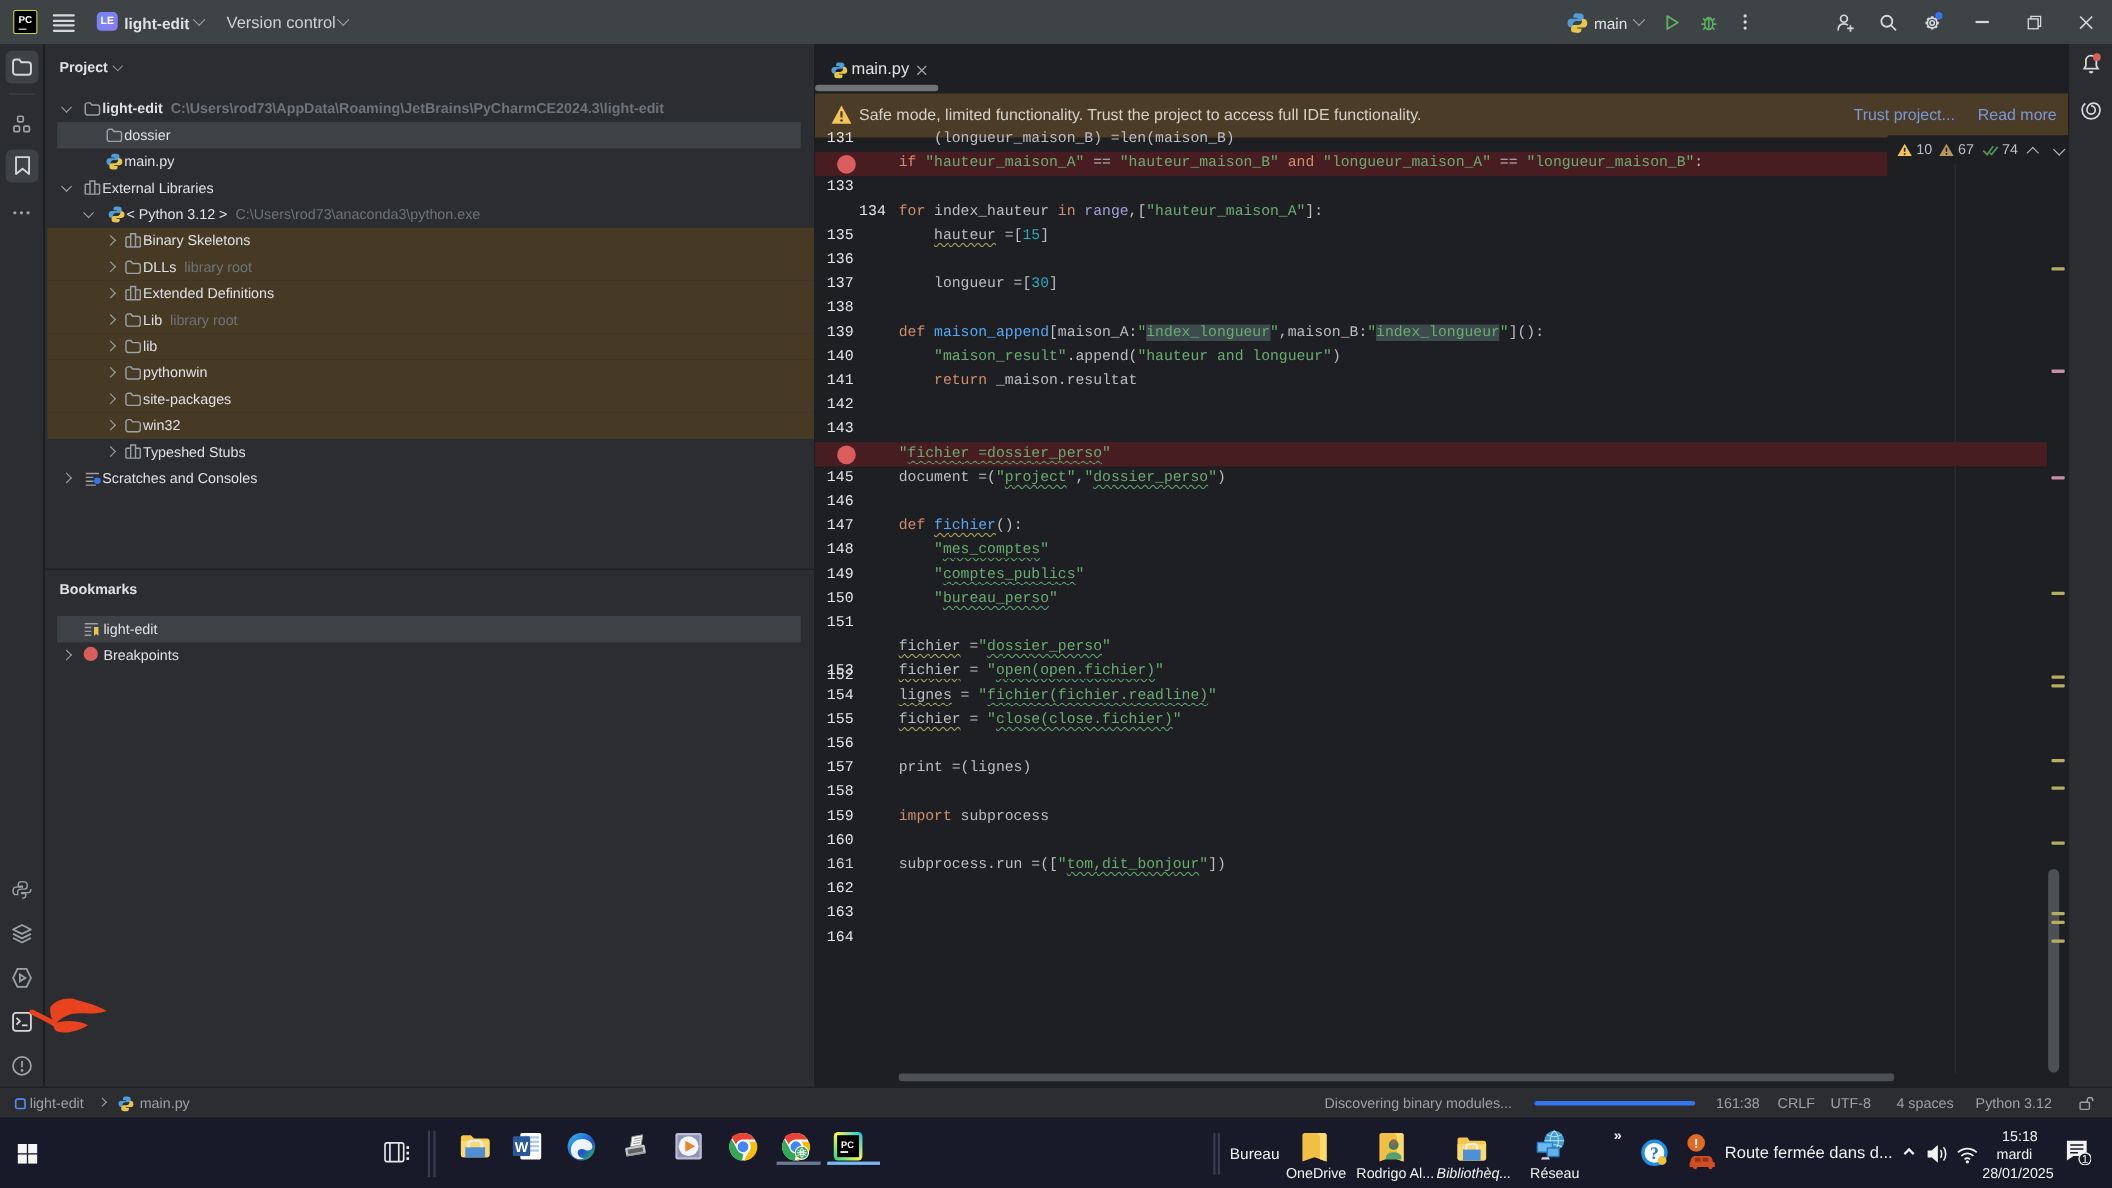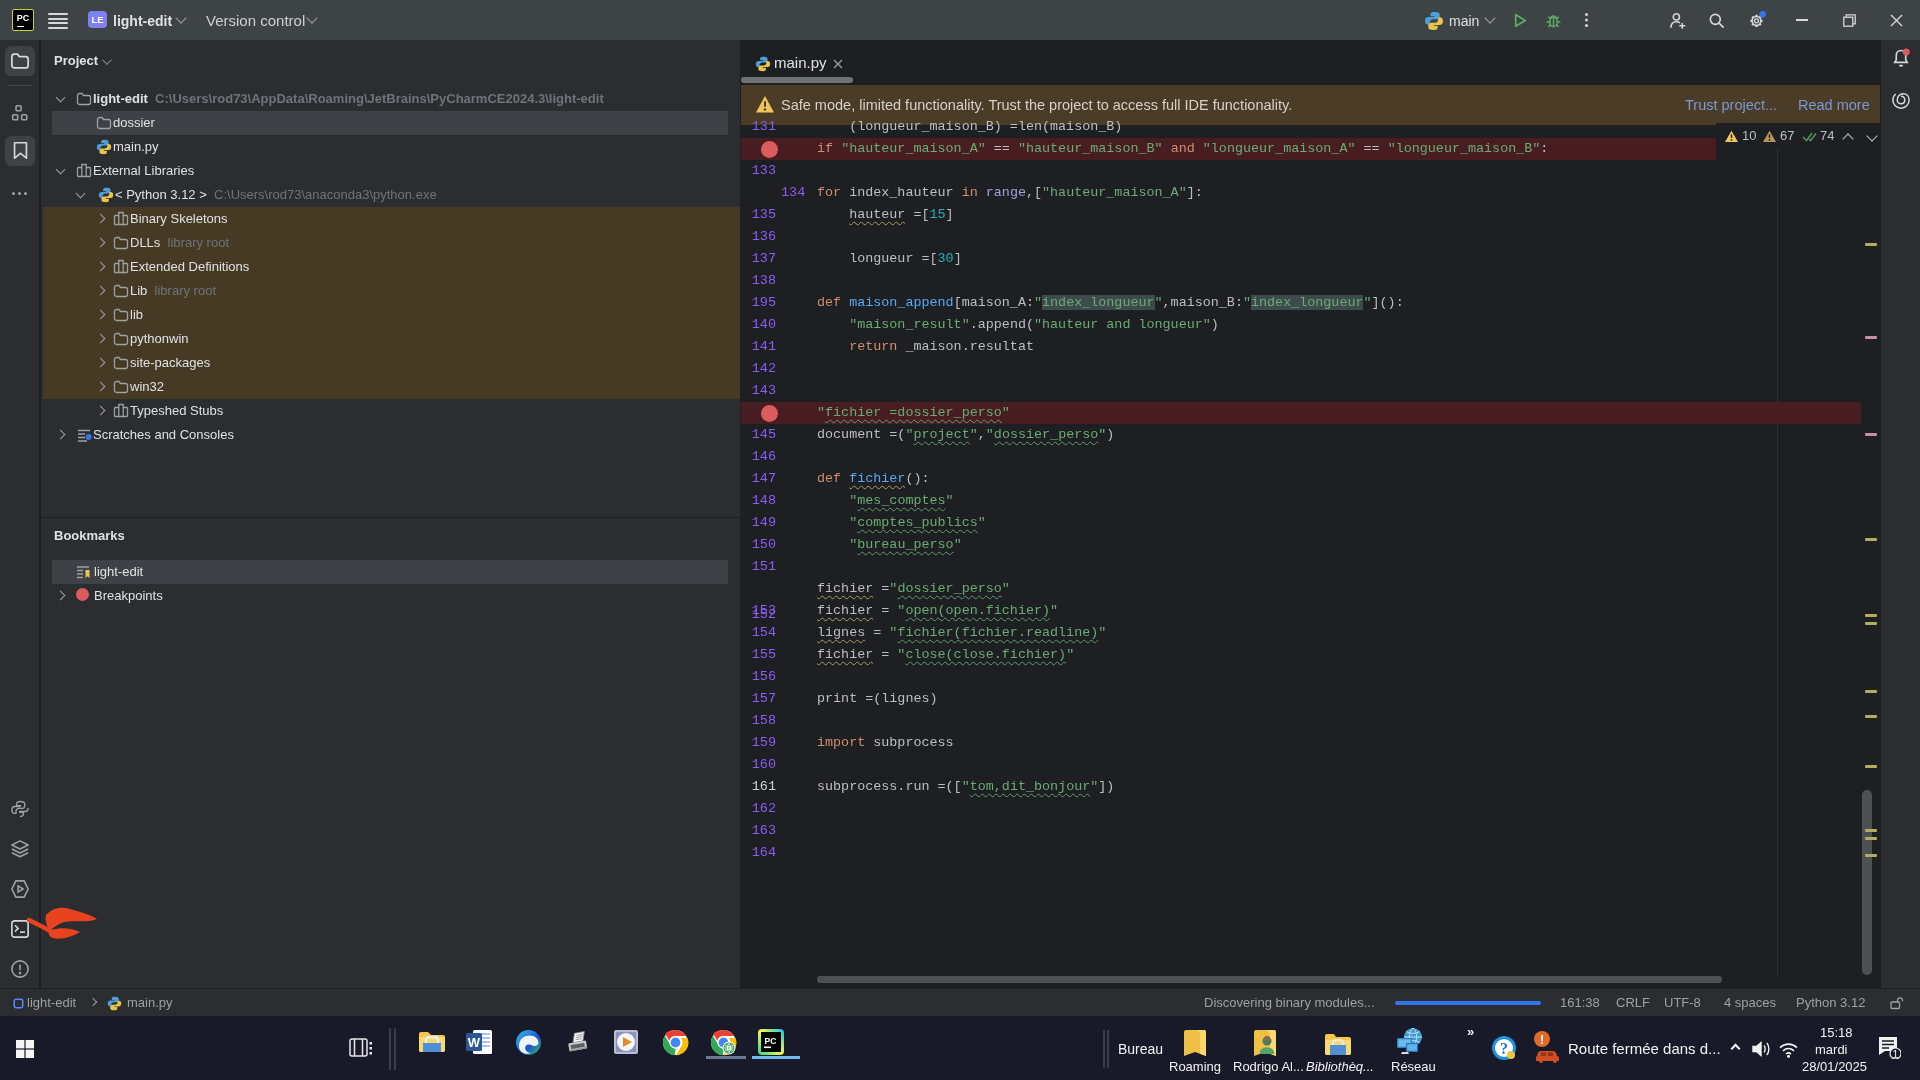--- a/index.html
+++ b/index.html
@@ -33,21 +33,21 @@
 .tchev.closed { transform:rotate(-45deg); }
 
 
 #editor { position:absolute; left:741px; top:40px; width:1139px; height:948px; background:#1e1f22; }
 #tabunderline { position:absolute; left:0; top:37px; width:112px; height:6px; background:#6e7277; border-radius:3px; }
 #banner { position:absolute; left:0; top:45px; width:1139px; height:40px; background:#4a3c26; }
 #banner .txt { position:absolute; left:40px; top:12px; color:#d6d2ca; font-size:14.5px; }
 .blink { color:#7b97d6 !important; }
 #code { position:absolute; left:0; top:76px; width:1139px; height:872px; font-family:"Liberation Mono", monospace; font-size:13.4px; }
 .cl { position:absolute; left:76px; white-space:pre; color:#bcbec4; height:22px; line-height:22px; }
-.ln { position:absolute; width:35px; text-align:right; color:#8b5cf6; font-size:13.5px; line-height:22px; font-family:"Liberation Mono", monospace; }
+.ln { position:absolute; width:35px; text-align:right; color:#e5e5e5; font-size:13.5px; line-height:22px; font-family:"Liberation Mono", monospace; }
 .bpline { position:absolute; left:0; width:1120px; height:22px; background:#481d21; }
 .bp { position:absolute; width:17px; height:17px; border-radius:50%; background:#db5c5c; }
 .kw { color:#cf8e6d; }
 .st { color:#6aab73; }
 .nm { color:#2aacb8; }
 .fn { color:#56a8f5; }
 .bi { color:#a3a0dd; }
 .wvy { text-decoration:underline wavy #a69e5e 1px; text-underline-offset:3px; }
 .wvg { text-decoration:underline wavy #5c9c6e 1px; text-underline-offset:3px; }
 .idhl { background:#3d4b4c; }
@@ -338,21 +338,21 @@
       <div class="ln" style="left:0px;top:44px;">133</div>
       <div class="ln" style="left:0px;top:66px;padding-left:40px;">134</div>
       <div class="cl" style="top:66px"><span class="kw">for</span> index_hauteur <span class="kw">in</span> <span class="bi">range</span>,[<span class="st">"hauteur_maison_A"</span>]:</div>
       <div class="ln" style="left:0px;top:88px;">135</div>
       <div class="cl" style="top:88px">    <span class="wvy">hauteur</span> =[<span class="nm">15</span>]</div>
       <div class="ln" style="left:0px;top:110px;">136</div>
       <div class="ln" style="left:0px;top:132px;">137</div>
       <div class="cl" style="top:132px">    longueur =[<span class="nm">30</span>]</div>
       <div class="ln" style="left:0px;top:154px;">138</div>
       <div class="cl" style="top:154px"></div>
-      <div class="ln" style="left:0px;top:176px;">195</div>
+      <div class="ln" style="left:0px;top:176px;">139</div>
       <div class="cl" style="top:176px"><span class="kw">def</span> <span class="fn">maison_append</span>[maison_A:<span class="st">"</span><span class="idhl"><span class="st">index_longueur</span></span><span class="st">"</span>,maison_B:<span class="st">"</span><span class="idhl"><span class="st">index_longueur</span></span><span class="st">"</span>]():</div>
       <div class="ln" style="left:0px;top:198px;">140</div>
       <div class="cl" style="top:198px">    <span class="st">"maison_result"</span>.append(<span class="st">"hauteur and longueur"</span>)</div>
       <div class="ln" style="left:0px;top:220px;">141</div>
       <div class="cl" style="top:220px">    <span class="kw">return</span> _maison.resultat</div>
       <div class="ln" style="left:0px;top:242px;">142</div>
       <div class="cl" style="top:242px"></div>
       <div class="ln" style="left:0px;top:264px;">143</div>
       <div class="cl" style="top:264px"></div>
       <div class="bpline" style="top:286px;"></div>
@@ -605,21 +605,21 @@
         <g stroke="#bfe3f2" stroke-width="1" fill="none">
           <path d="M10 11 H28 M19 2 C14 6 14 16 19 20 M19 2 C24 6 24 16 19 20 M12 5.5 C16 8 22 8 26 5.5 M12 16.5 C16 14 22 14 26 16.5"></path>
         </g>
         <rect x="3" y="12" width="15" height="10" rx="1" fill="#2f7fd1"></rect>
         <rect x="4.3" y="13.3" width="12.4" height="7.4" fill="#6cb9ea"></rect>
         <rect x="12" y="17" width="12" height="9" rx="1" fill="#2a72bd"></rect>
         <rect x="13.2" y="18.2" width="9.6" height="6.6" fill="#5fb3e8"></rect>
         <path d="M8 26 H14 L15 28 H7 Z" fill="#d8dde2"></path>
       </svg>
     </div>
-  <div class="tlabel" style="left:1169px;top:43px;">Roaming</div>
+  <div class="tlabel" style="left:1169px;top:43px;">OneDrive</div>
   <div class="tlabel" style="left:1233px;top:43px;">Rodrigo Al...</div>
   <div class="tlabel" style="left:1306px;top:43px;font-style:italic;">Bibliothèq...</div>
   <div class="tlabel" style="left:1391px;top:43px;">Réseau</div>
   <div class="tlabel" style="left:1467px;top:8px;font-weight:bold;">»</div>
   <div id="trayicons">
       <svg class="abs" style="left:1491px;top:19px" width="26" height="26" viewBox="0 0 26 26">
         <circle cx="13" cy="13" r="12" fill="#1f8fe0"></circle>
         <circle cx="13" cy="13" r="9" fill="#fff"></circle>
         <text x="13" y="18.5" font-family="Liberation Serif" font-size="16" font-weight="bold" fill="#1f78c8" text-anchor="middle">?</text>
         <circle cx="20" cy="20" r="4" fill="#f2c23c"></circle>

